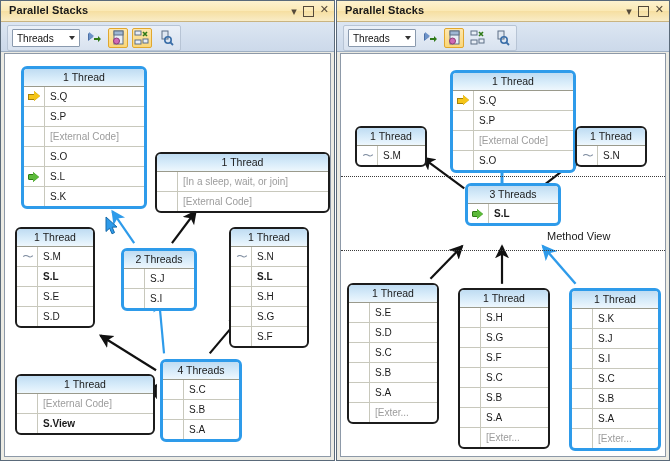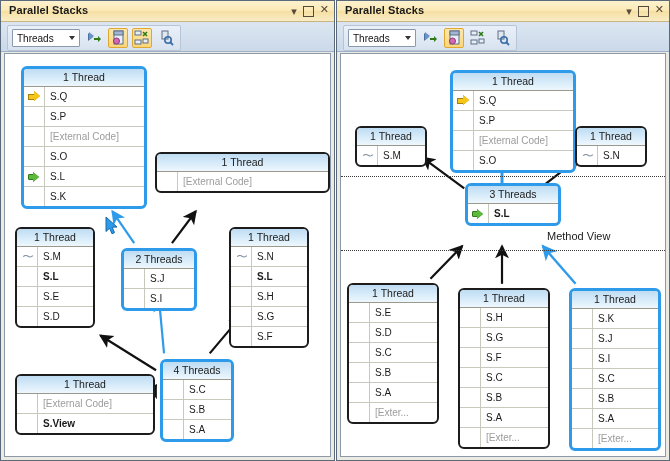--- a/index.html
+++ b/index.html
@@ -191,20 +191,24 @@
           </div>
           <div class="row">
             <div class="gut"></div>
             <div class="lbl">S.K</div>
           </div>
         </div>
         <div class="box" style="left: 150px; top: 98px; width: 175px;">
           <div class="bhdr">1 Thread</div>
           <div class="row">
             <div class="gut"></div>
+            <div class="lbl ext">[In a sleep, wait, or join]</div>
+          </div>
+          <div class="row">
+            <div class="gut"></div>
             <div class="lbl ext">[External Code]</div>
           </div>
         </div>
         <div class="box" style="left: 10px; top: 173px; width: 80px;">
           <div class="bhdr">1 Thread</div>
           <div class="row">
             <div class="gut">
               <span class="g-wave">〜</span>
             </div>
             <div class="lbl">S.M</div>
@@ -251,21 +255,21 @@
           </div>
           <div class="row">
             <div class="gut"></div>
             <div class="lbl">S.G</div>
           </div>
           <div class="row">
             <div class="gut"></div>
             <div class="lbl">S.F</div>
           </div>
         </div>
-        <div class="box sel" style="left: 155px; top: 305px; width: 74px;">
+        <div class="box sel" style="left: 155px; top: 305px; width: 82px;">
           <div class="bhdr">4 Threads</div>
           <div class="row">
             <div class="gut"></div>
             <div class="lbl">S.C</div>
           </div>
           <div class="row">
             <div class="gut"></div>
             <div class="lbl">S.B</div>
           </div>
           <div class="row">

